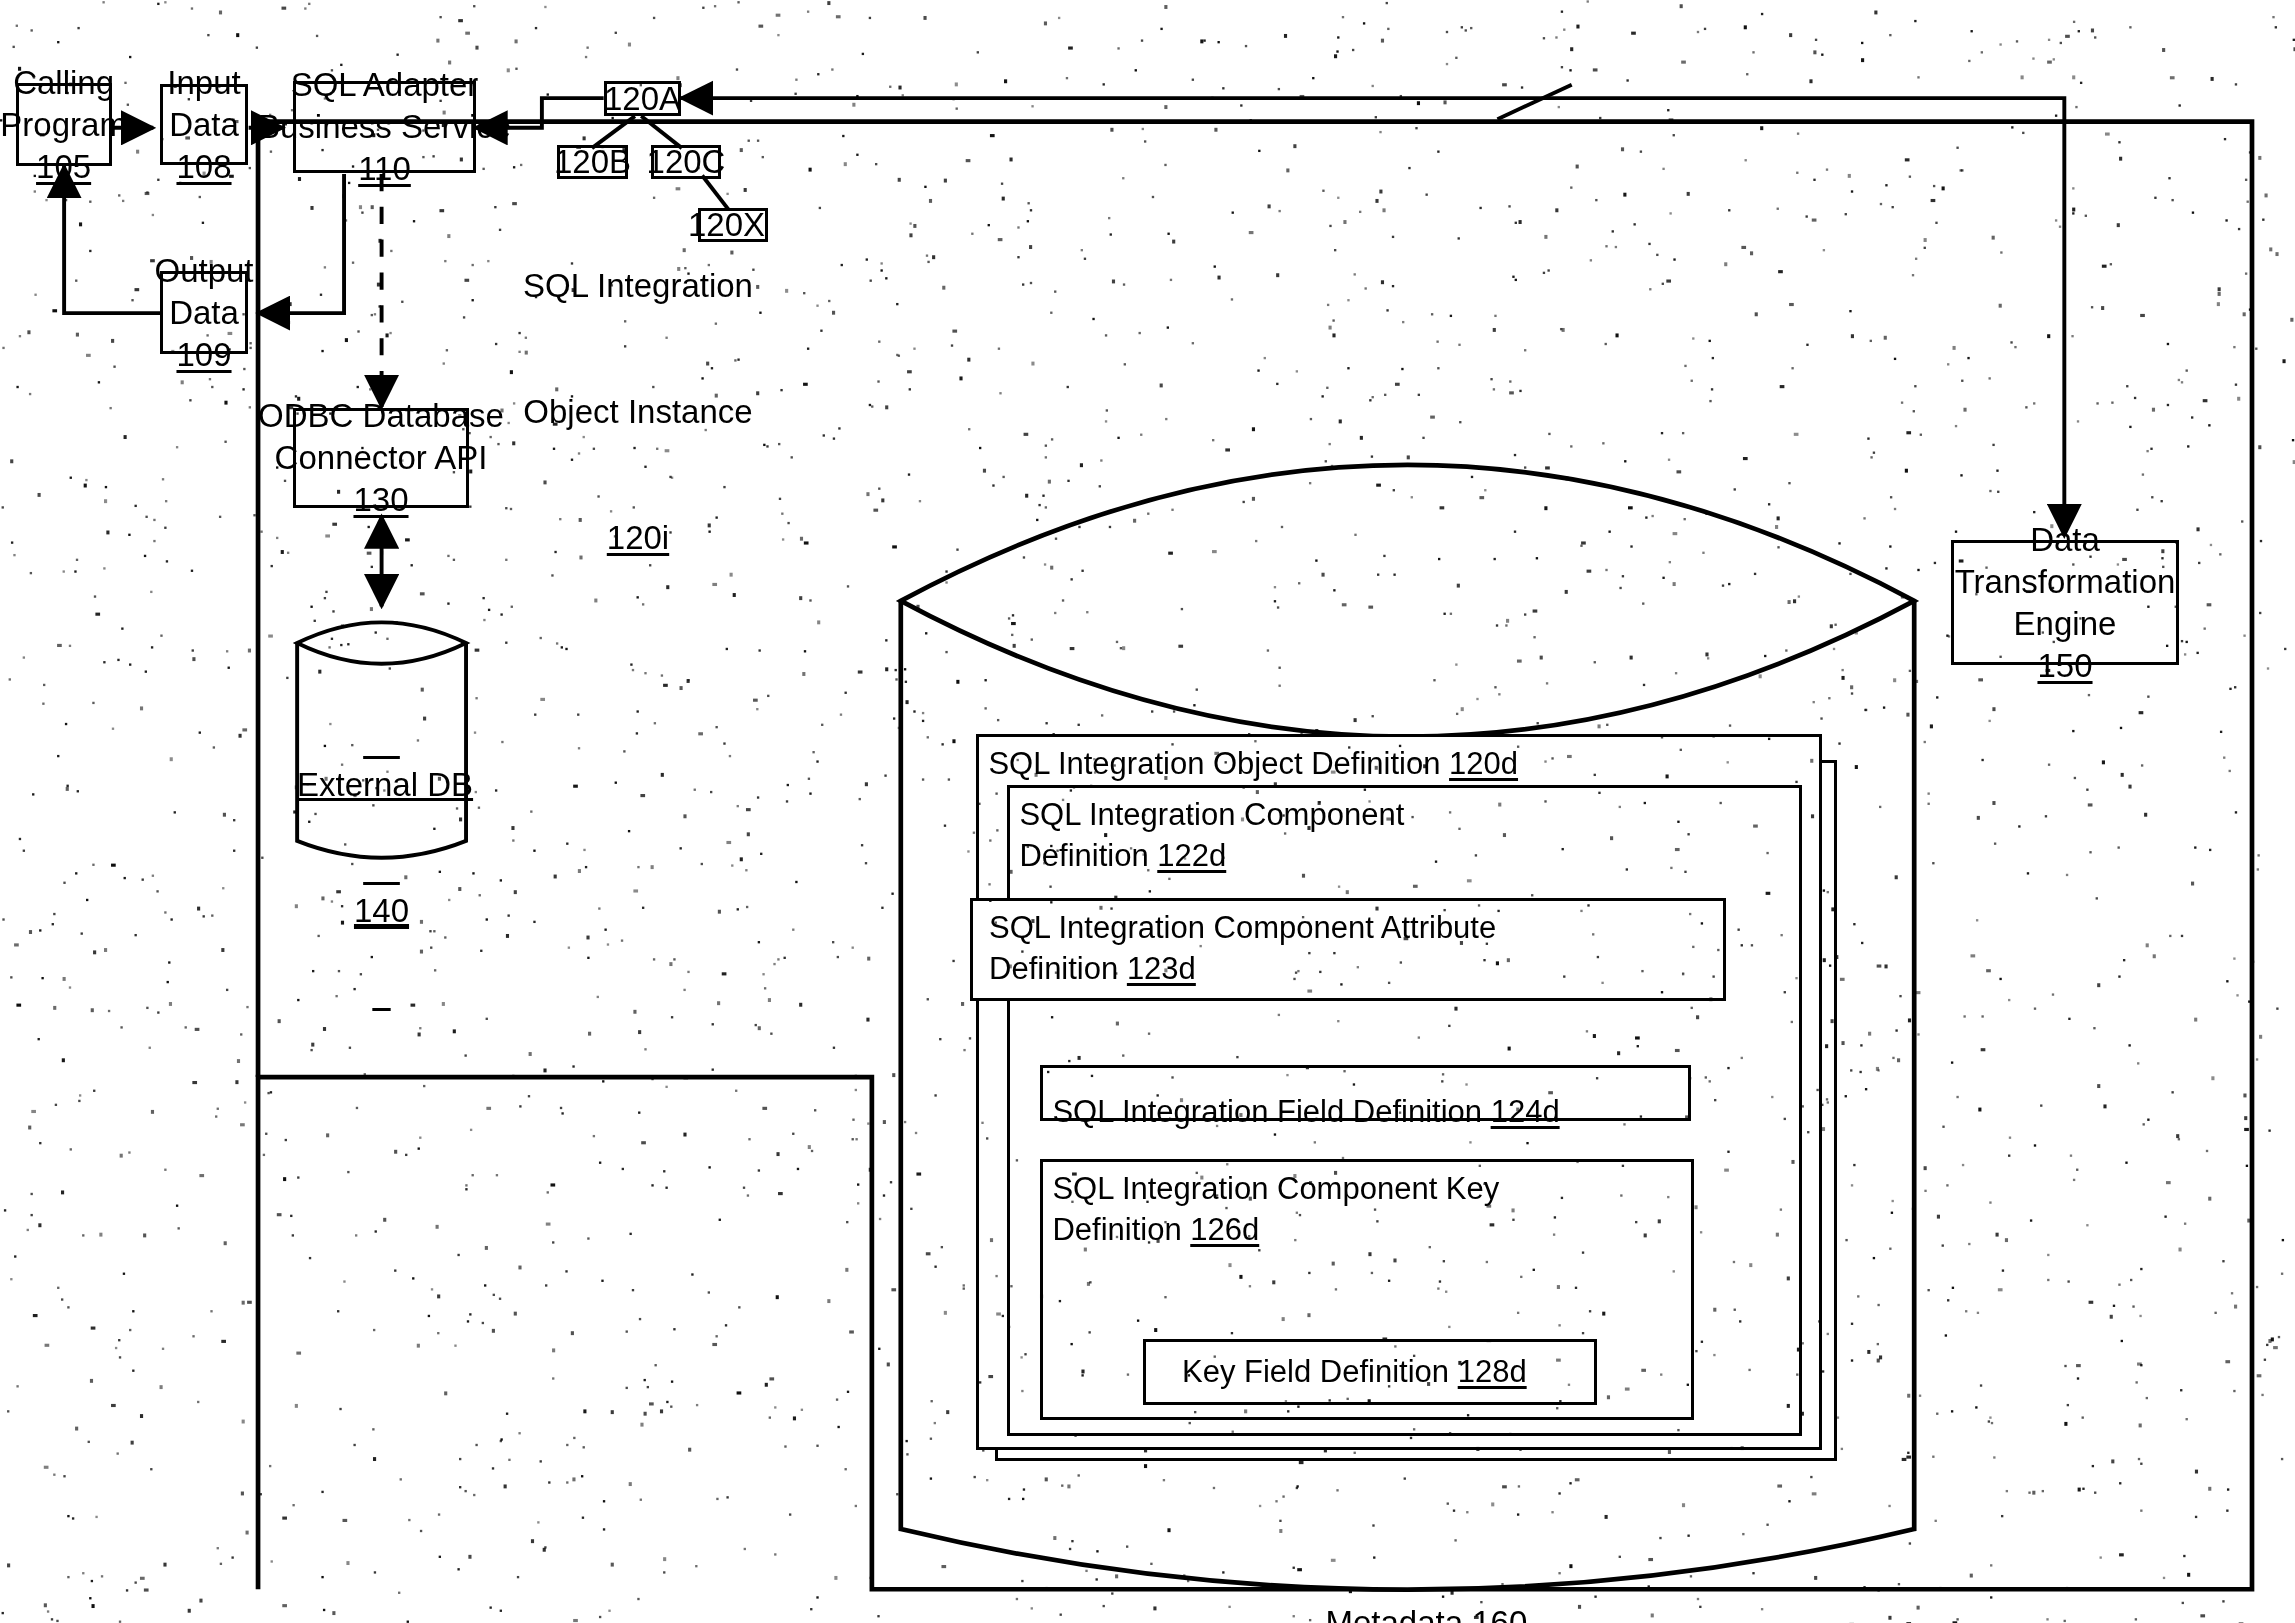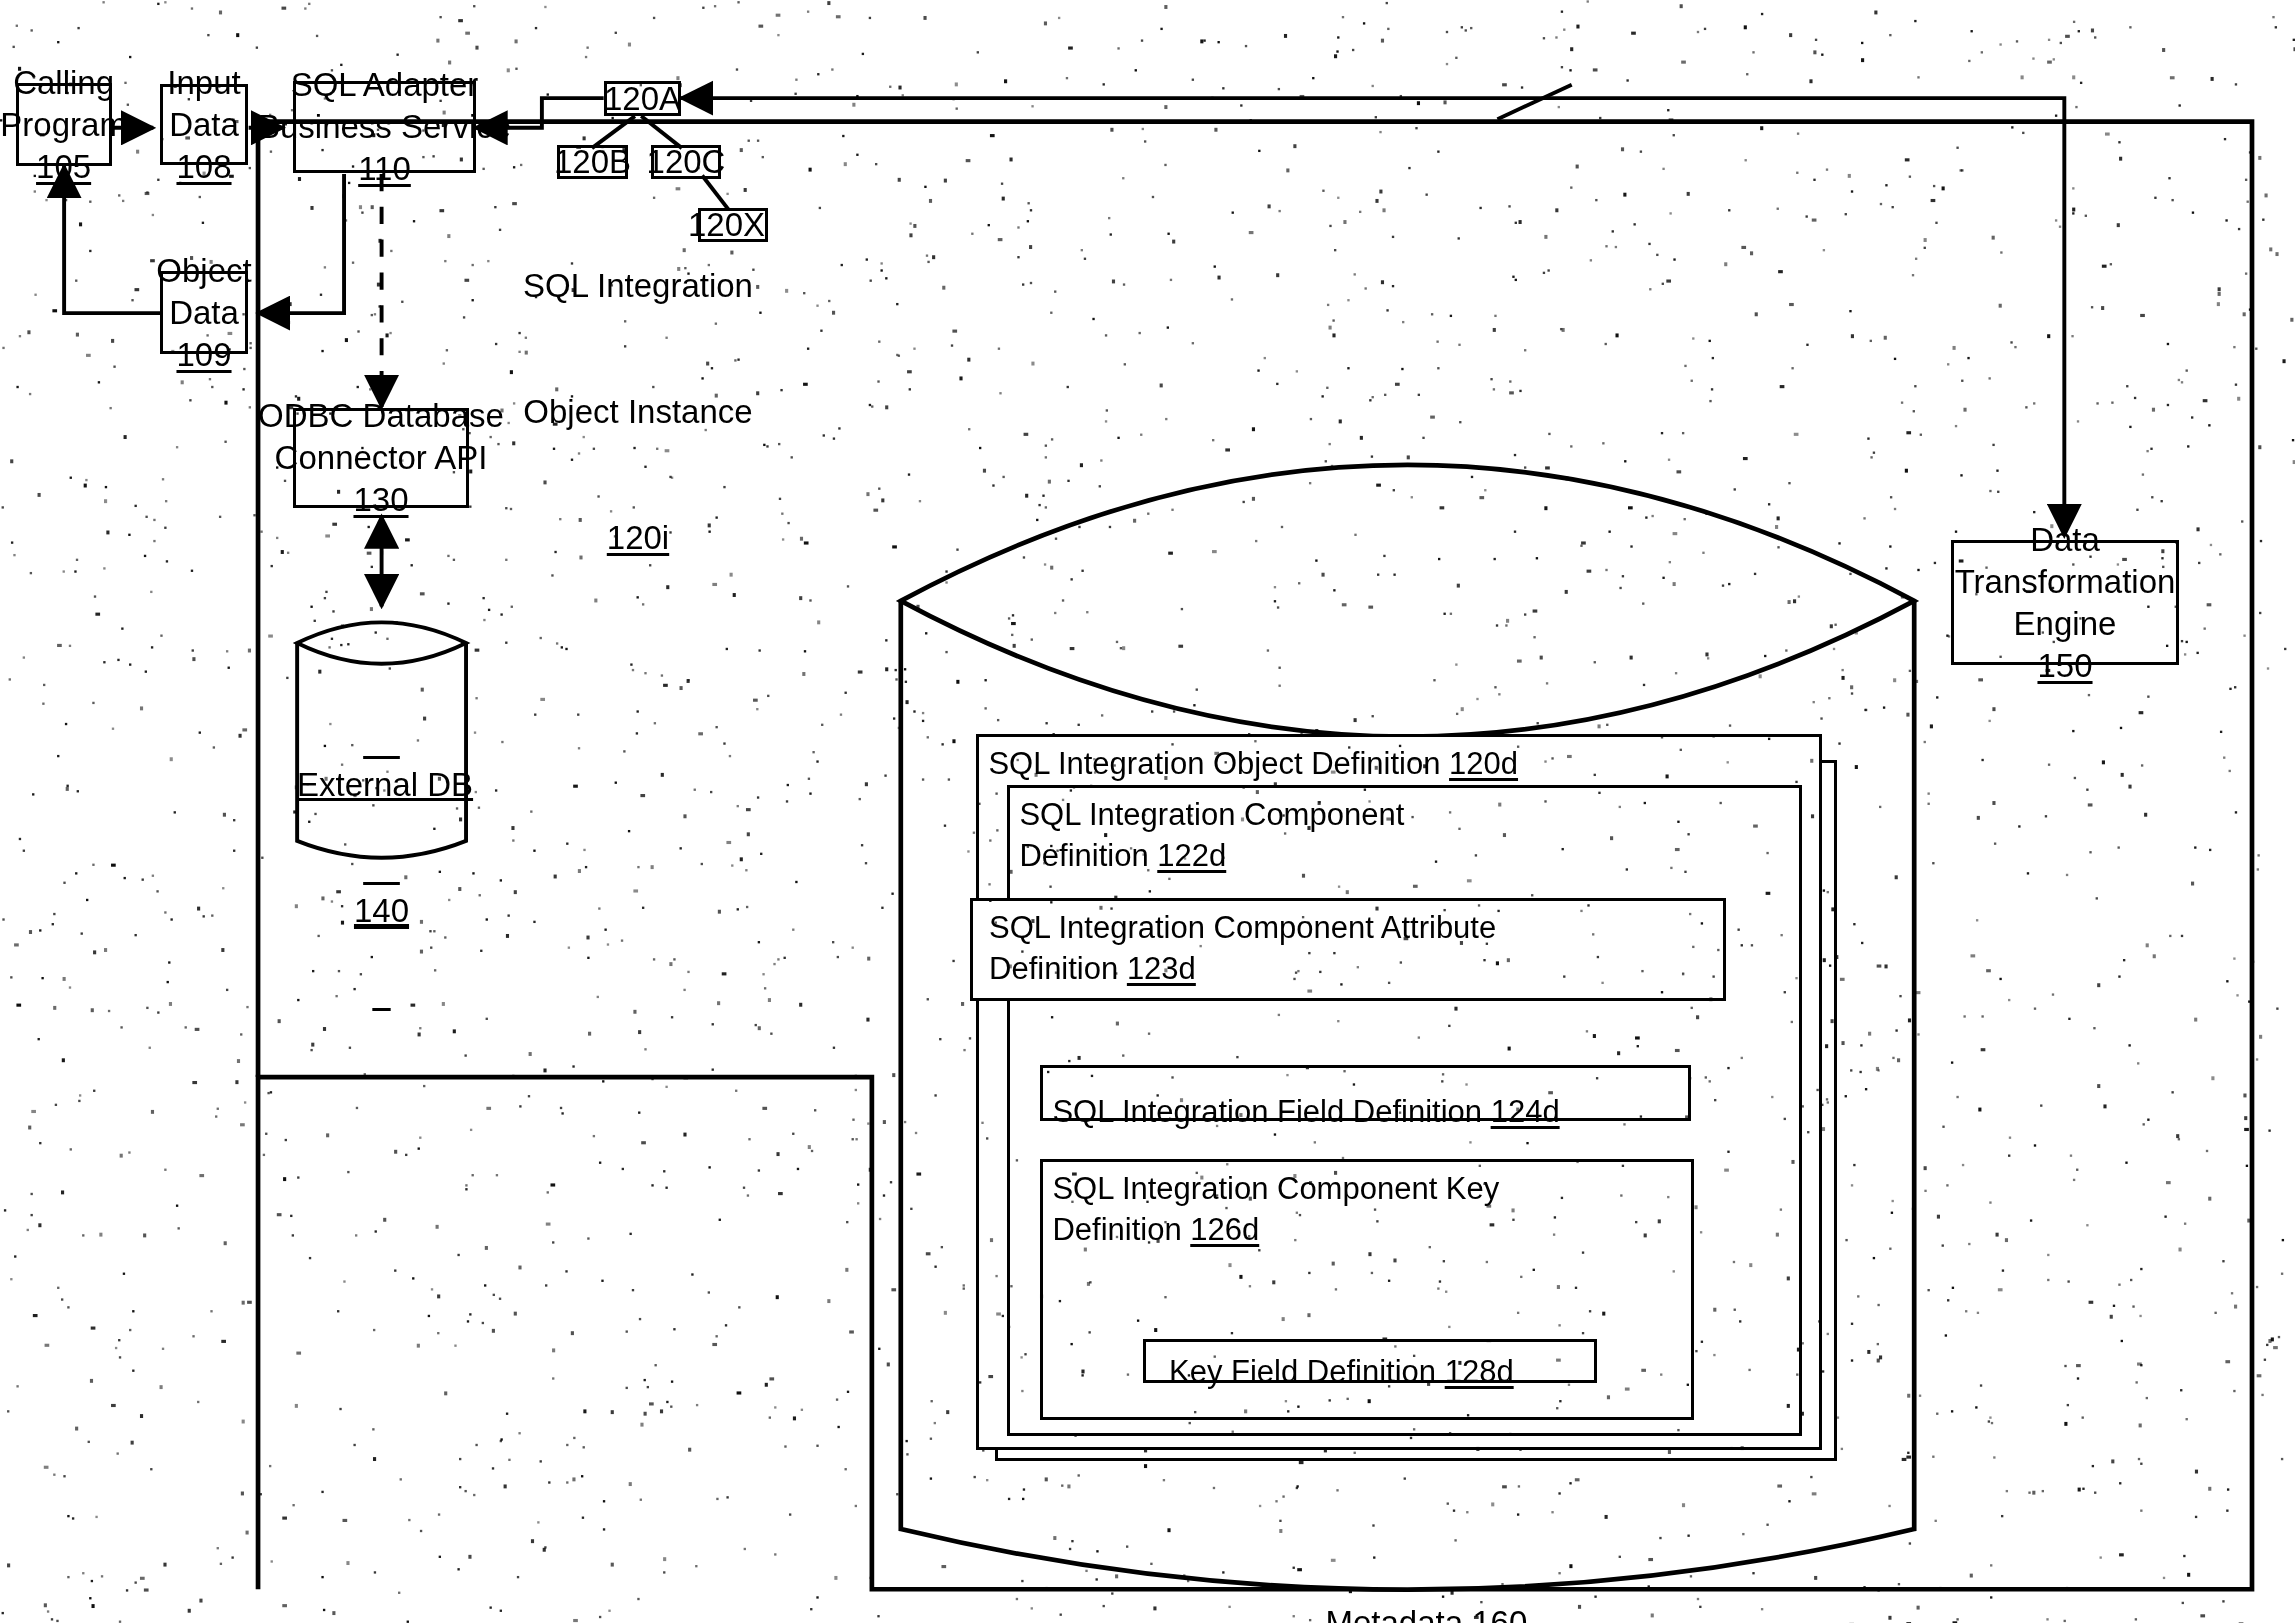--- a/index.html
+++ b/index.html
@@ -143,21 +143,21 @@
     <span class="line ref">108</span>
   </div>
 
   <div class="node f42" style="left:293px; top:81px; width:183px; height:92px;">
     <span class="line">SQL Adapter</span>
     <span class="line">Business Service</span>
     <span class="line ref">110</span>
   </div>
 
   <div class="node f42" style="left:160px; top:271px; width:88px; height:83px;">
-    <span class="line">Object</span>
+    <span class="line">Output</span>
     <span class="line">Data</span>
     <span class="line ref">109</span>
   </div>
 
   <div class="node f42" style="left:293px; top:408px; width:176px; height:100px;">
     <span class="line">ODBC Database</span>
     <span class="line">Connector API</span>
     <span class="line ref">130</span>
   </div>
 
@@ -219,21 +219,21 @@
     <span>SQL Integration Field Definition</span><span> </span><span class="ref">124d</span>
   </div>
 
   <div class="nestbox shadow" style="left:1062px; top:1136px; width:655px; height:272px;"></div>
   <div class="nestbox f40" style="left:1040px; top:1159px; width:654px; height:261px;">
     <div>SQL Integration Component Key</div>
     <div><span>Definition </span><span> </span><span class="ref">126d</span></div>
   </div>
 
   <div class="nestbox shadow" style="left:1172px; top:1317px; width:454px; height:72px;"></div>
-  <div class="nestbox f40" style="left:1143px; top:1339px; width:454px; height:44px; padding-top:9.4px; padding-left:23px;">
+  <div class="nestbox f40" style="left:1143px; top:1339px; width:454px; height:66px; padding-top:9.4px; padding-left:36px;">
     <span>Key Field Definition</span><span> </span><span class="ref">128d</span>
   </div>
 
   <svg id="speckle" viewBox="0 0 2935 2076">
       <rect x="2049" y="1677" width="4" height="5" fill="#000" opacity="0.90"></rect>
       <rect x="168" y="382" width="3" height="3" fill="#000" opacity="0.69"></rect>
       <rect x="1127" y="1159" width="3" height="3" fill="#000" opacity="0.83"></rect>
       <rect x="2208" y="973" width="3" height="3" fill="#000" opacity="0.45"></rect>
       <rect x="2417" y="634" width="3" height="3" fill="#000" opacity="0.69"></rect>
       <rect x="184" y="709" width="3" height="3" fill="#000" opacity="0.92"></rect>

